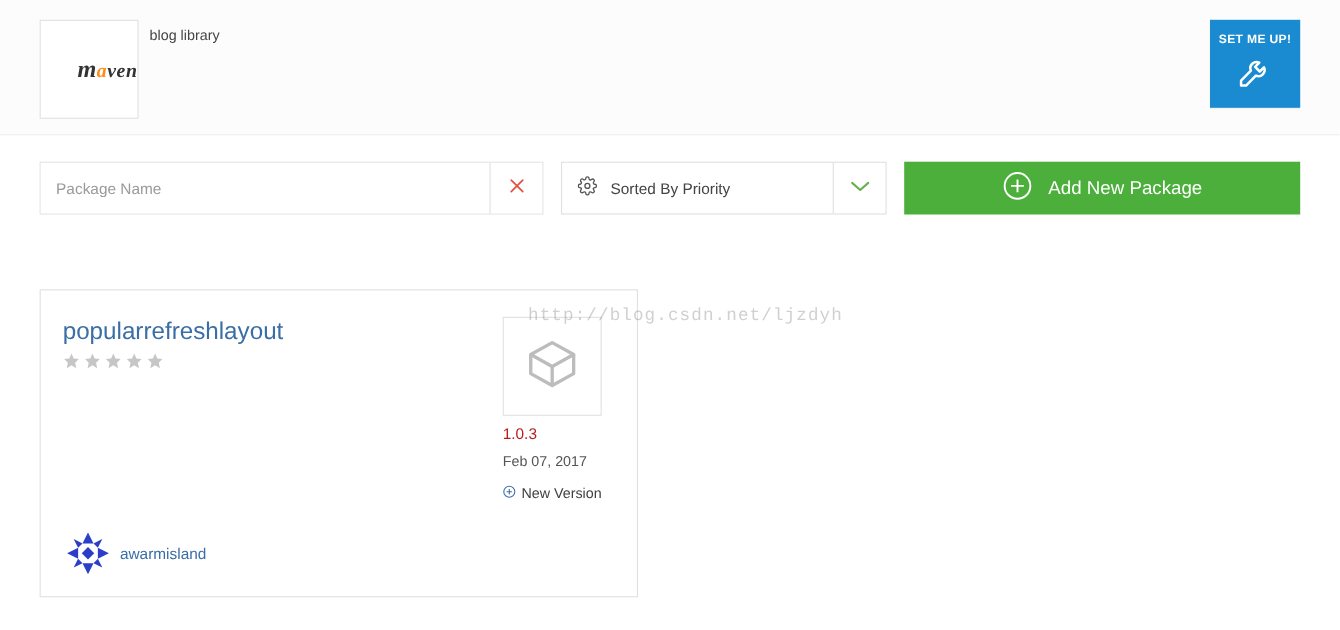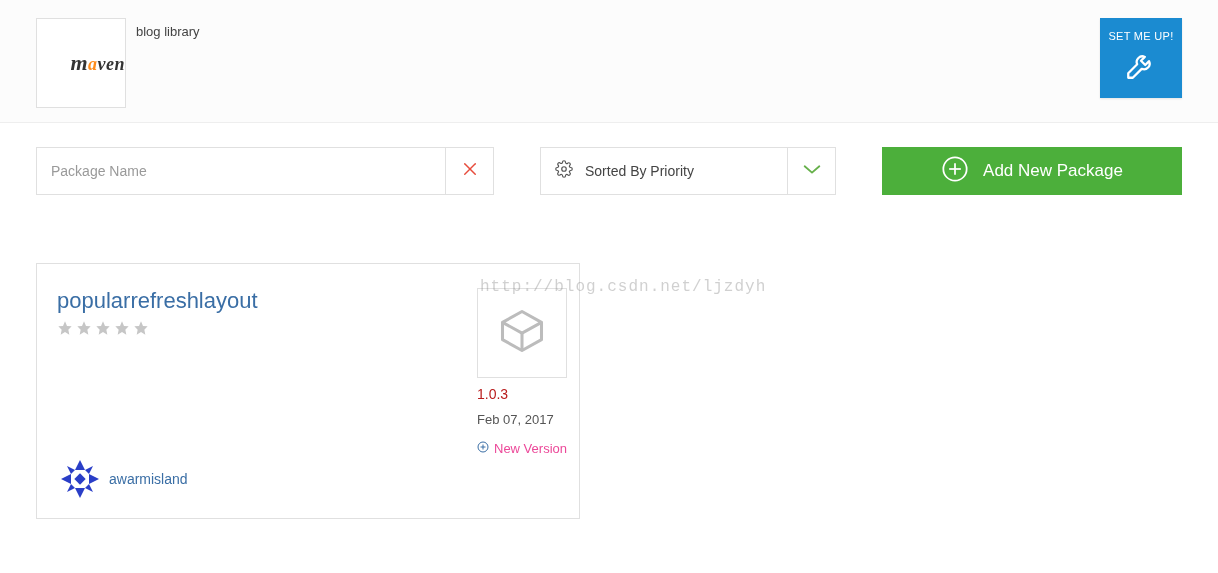--- a/index.html
+++ b/index.html
@@ -50,29 +50,29 @@
     display: flex;
     flex-direction: column;
     align-items: center;
     justify-content: center;
     gap: 6px;
     cursor: pointer;
     box-shadow: 0 1px 2px rgba(0,0,0,0.1);
   }
   .setmeup-label {
     font-size: 11px;
-    font-weight: 400;
+    font-weight: 700;
     letter-spacing: 0.3px;
     text-align: center;
   }
 
   
   .toolbar {
     display: flex;
-    gap: 46px;
+    gap: 16px;
     padding: 24px 36px 0 36px;
     align-items: stretch;
     justify-content: center;
   }
   .search-wrap {
     display: flex;
     width: 458px;
     height: 48px;
     border: 1px solid #e0e0e0;
   }
@@ -131,25 +131,26 @@
     font-size: 17px;
   }
 
   
   .cards {
     padding: 68px 36px 30px 36px;
   }
   .card {
     width: 544px;
     border: 1px solid #e0e0e0;
-    padding: 24px 12px 16px 20px;
+    padding: 24px 32px 16px 20px;
     display: flex;
     flex-direction: column;
     min-height: 238px;
     position: relative;
+    gap: 24px;
   }
   .card-top {
     display: flex;
     justify-content: space-between;
     align-items: flex-start;
   }
   .pkg-name {
     font-size: 22px;
     color: #3a6ea5;
     font-weight: 400;
@@ -162,21 +163,21 @@
     height: 90px;
     border: 1px solid #e0e0e0;
     display: flex;
     align-items: center;
     justify-content: center;
     margin-bottom: 8px;
   }
   .ver-num { color: #b91c1c; font-size: 14px; margin-bottom: 10px; }
   .ver-date { color: #555; font-size: 13px; margin-bottom: 14px; }
   .new-ver {
-    color: #ec4899;
+    color: #404040;
     font-size: 13px;
     display: flex;
     align-items: center;
     gap: 5px;
     cursor: pointer;
   }
   .card-bottom {
     margin-top: auto;
     display: flex;
     align-items: center;

